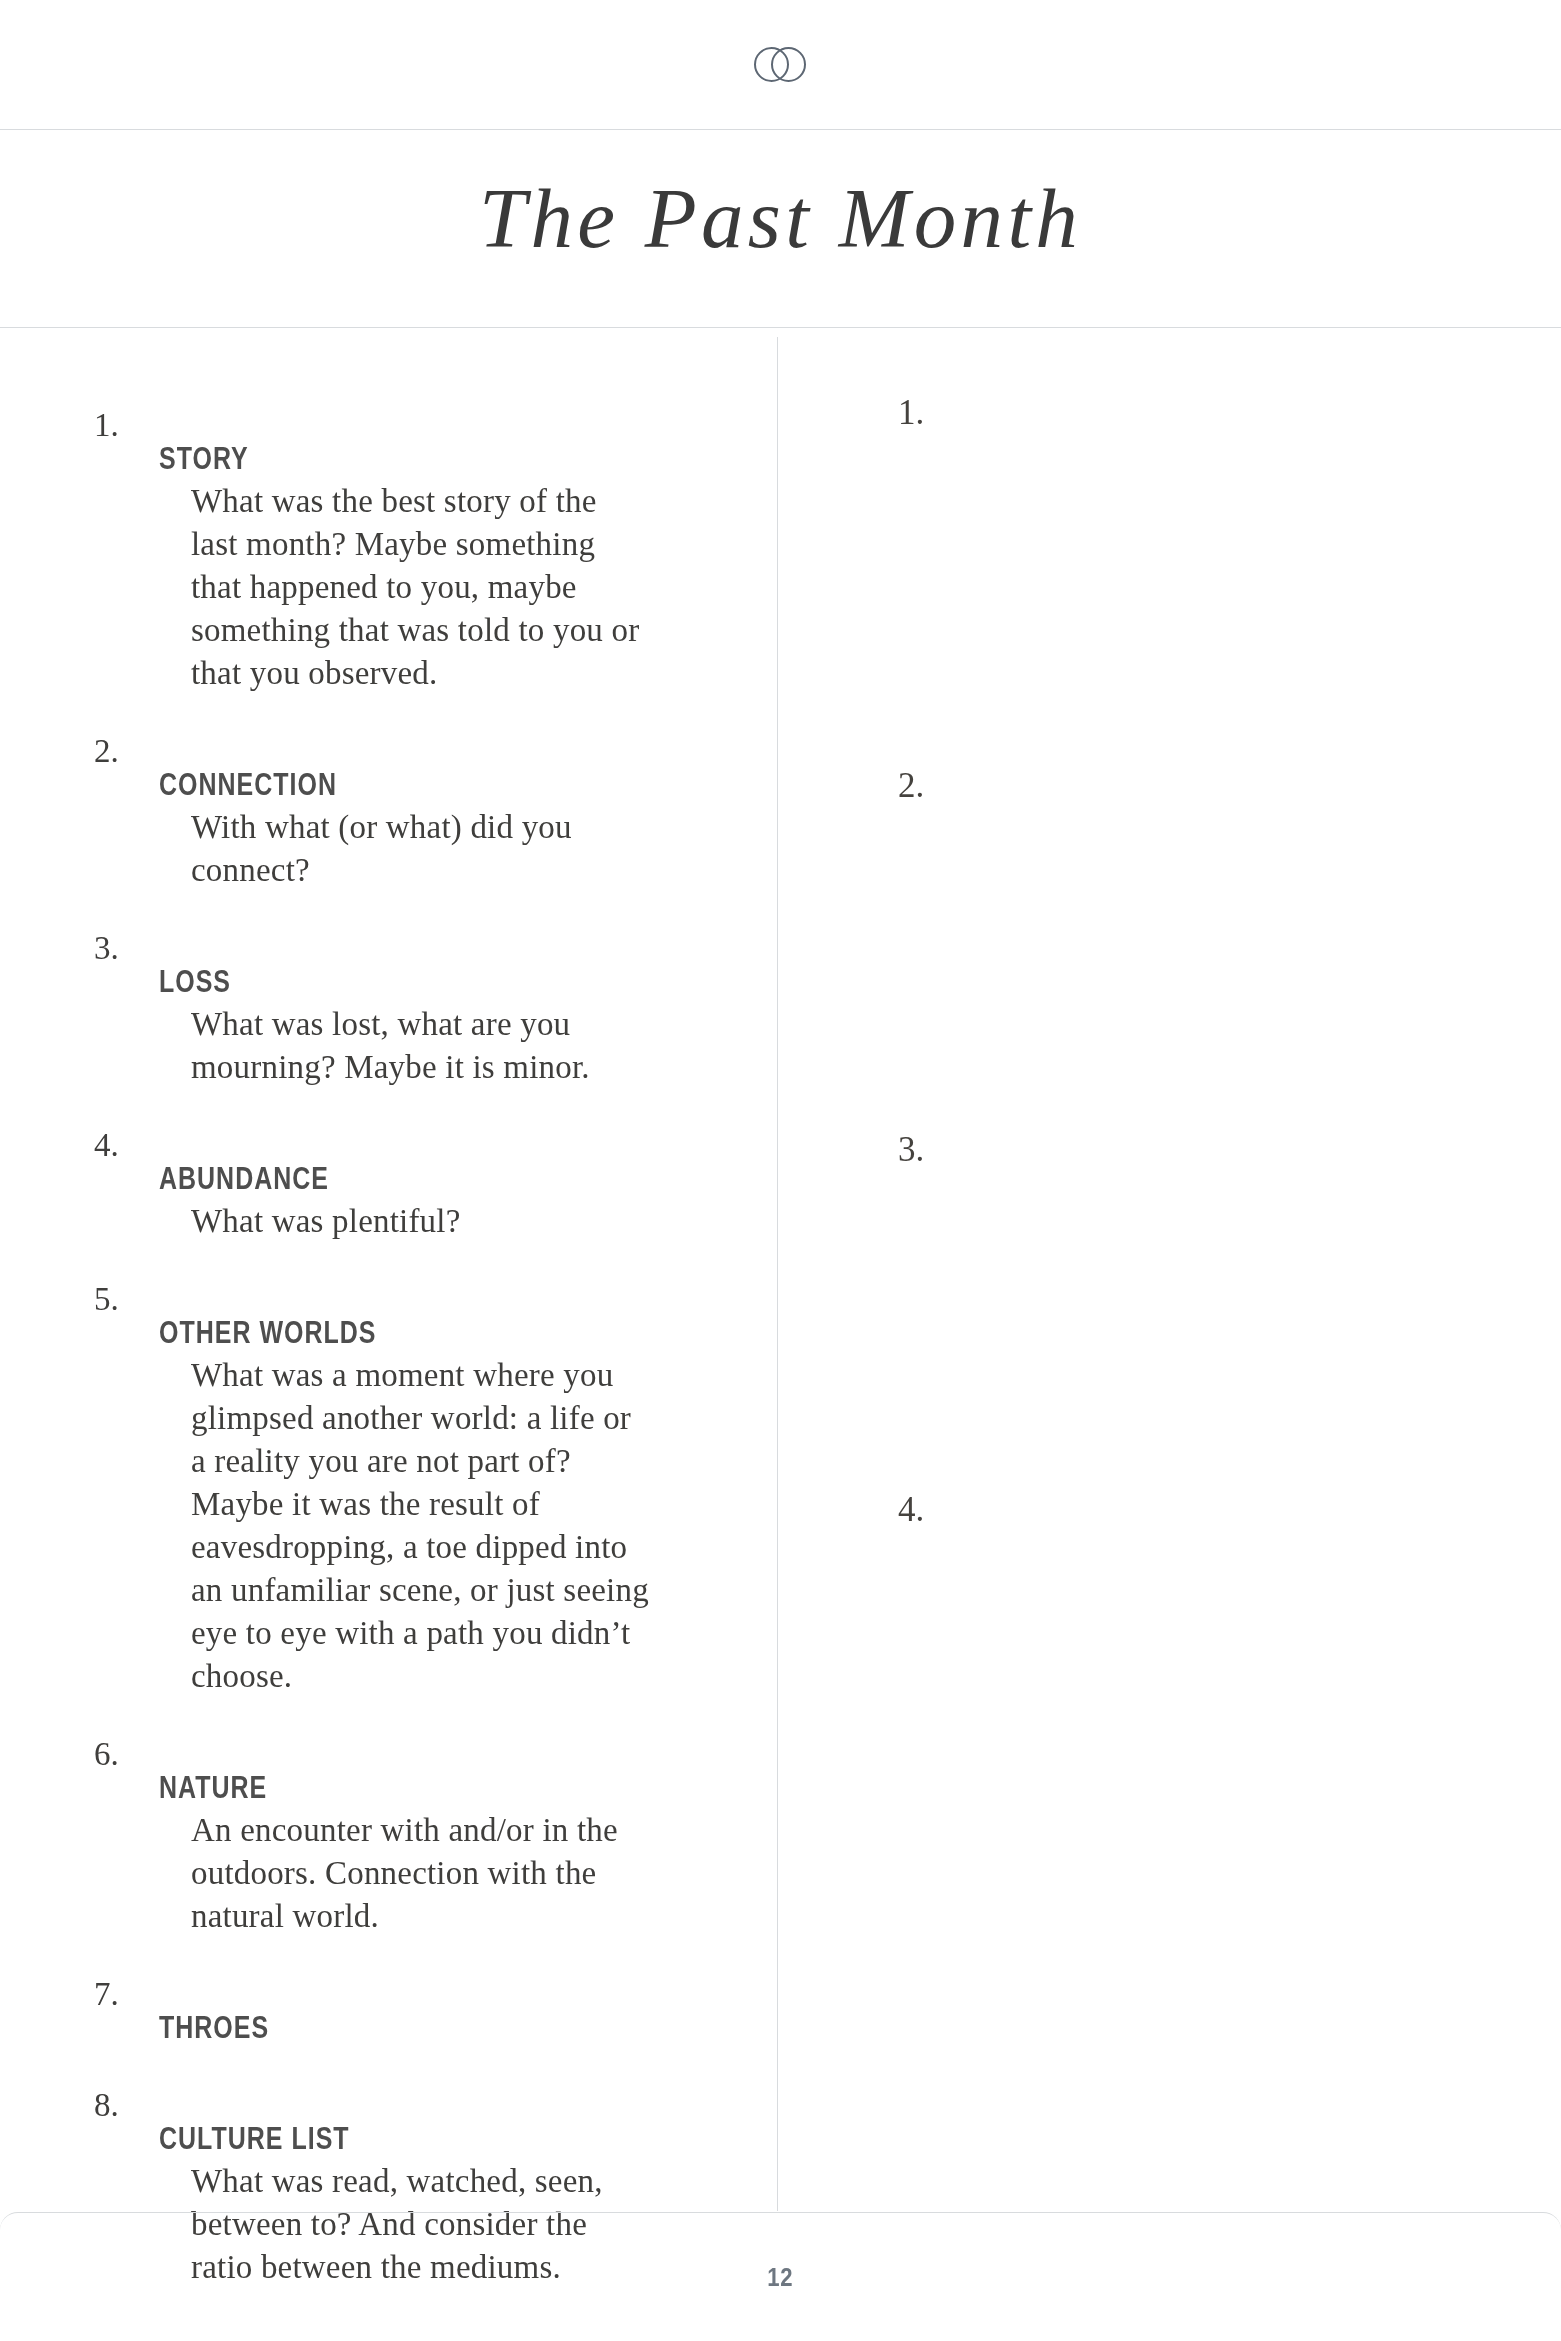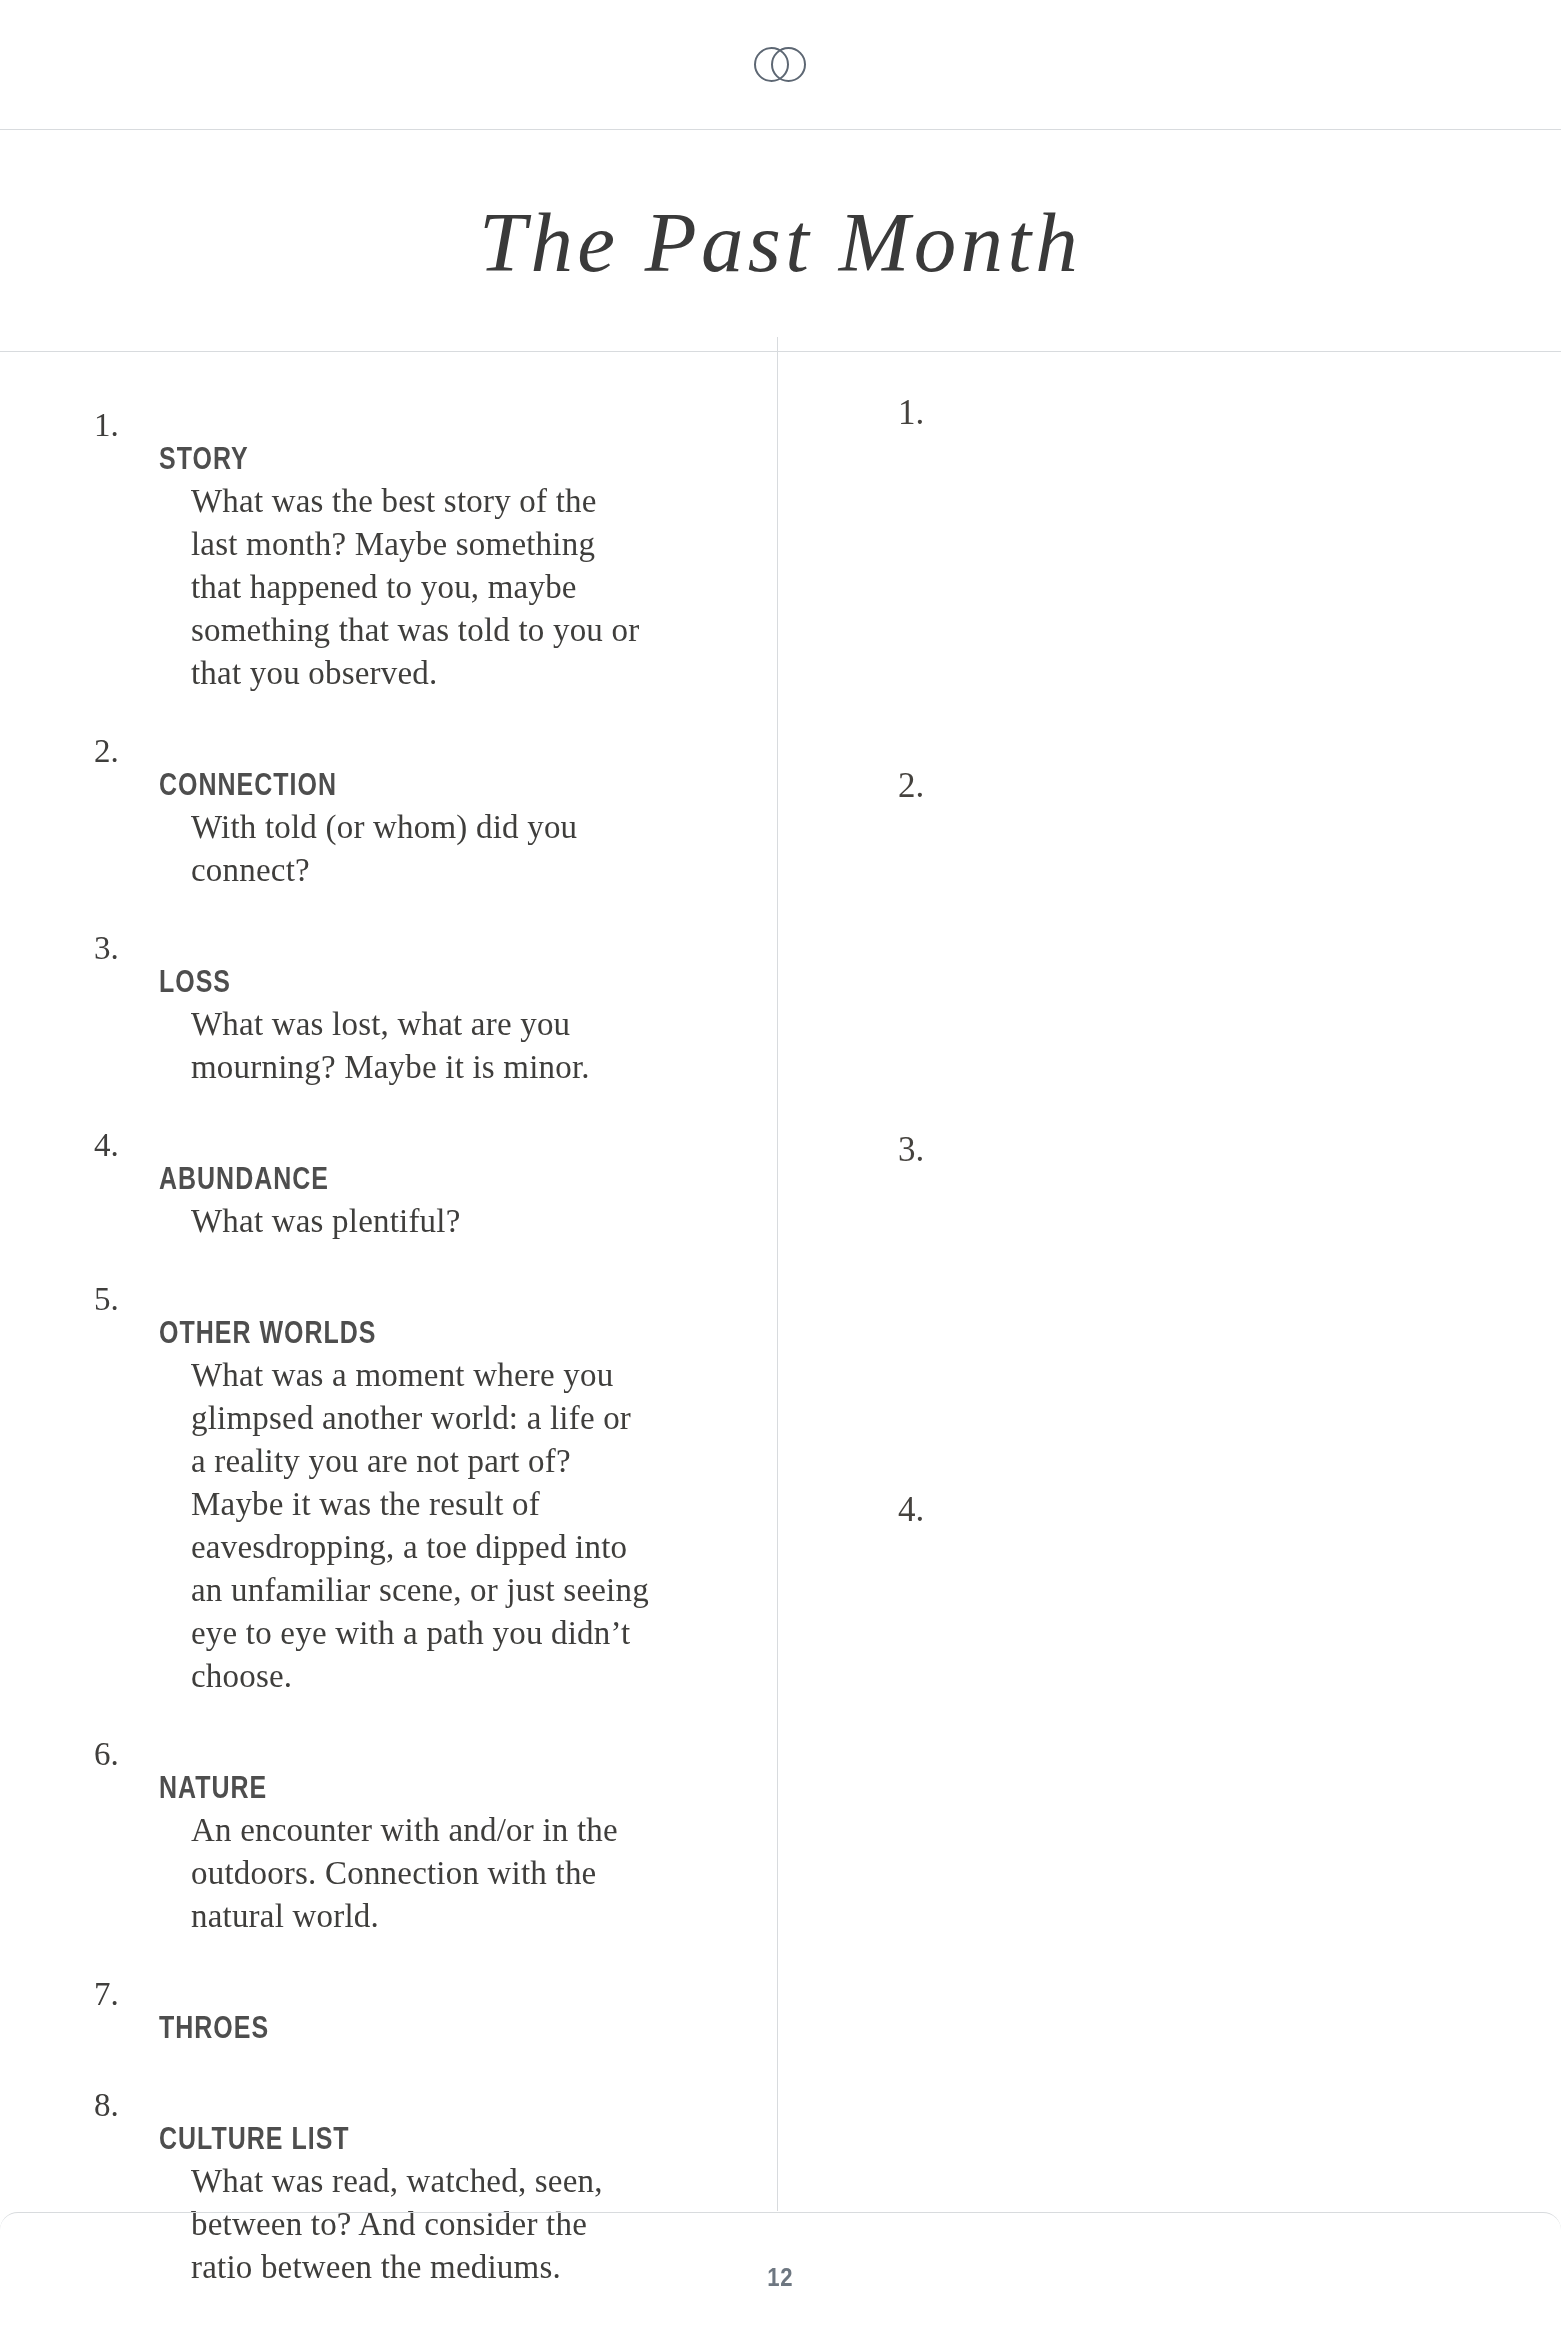--- a/index.html
+++ b/index.html
@@ -17,21 +17,21 @@
   .logo { position:relative; width:54px; height:36px; }
   .logo .c {
     position:absolute; top:0; width:35px; height:35px;
     border:2.6px solid #5d6773; border-radius:50%;
   }
   .logo .c1 { left:0; }
   .logo .c2 { left:17.3px; }
 
   
   .title-band {
-    position:absolute; top:148px; left:0; width:1561px; height:204px;
+    position:absolute; top:124px; left:0; width:1561px; height:204px;
     border-bottom:1.7px solid #d8dbde;
     display:flex; align-items:center; justify-content:center;
   }
   .title-band h1 {
     font-family:"Liberation Serif","DejaVu Serif",serif;
     font-style:italic; font-weight:400;
     font-size:85px; letter-spacing:4.3px; color:#3a3a3a;
     padding-bottom:15.6px;
   }
 
@@ -110,21 +110,21 @@
         <div class="prompt-text">
           <span class="prompt-heading"><span class="condensed">STORY</span></span>
           <div class="prompt-body">What was the best story of the last month? Maybe something that happened to you, maybe something that was told to you or that you observed.</div>
         </div>
       </div>
 
       <div class="prompt-item">
         <span class="prompt-num">2.</span>
         <div class="prompt-text">
           <span class="prompt-heading"><span class="condensed">CONNECTION</span></span>
-          <div class="prompt-body">With told (or whom) did you connect?</div>
+          <div class="prompt-body">With what (or what) did you connect?</div>
         </div>
       </div>
 
       <div class="prompt-item">
         <span class="prompt-num">3.</span>
         <div class="prompt-text">
           <span class="prompt-heading"><span class="condensed">LOSS</span></span>
           <div class="prompt-body">What was lost, what are you mourning? Maybe it is minor.</div>
         </div>
       </div>

